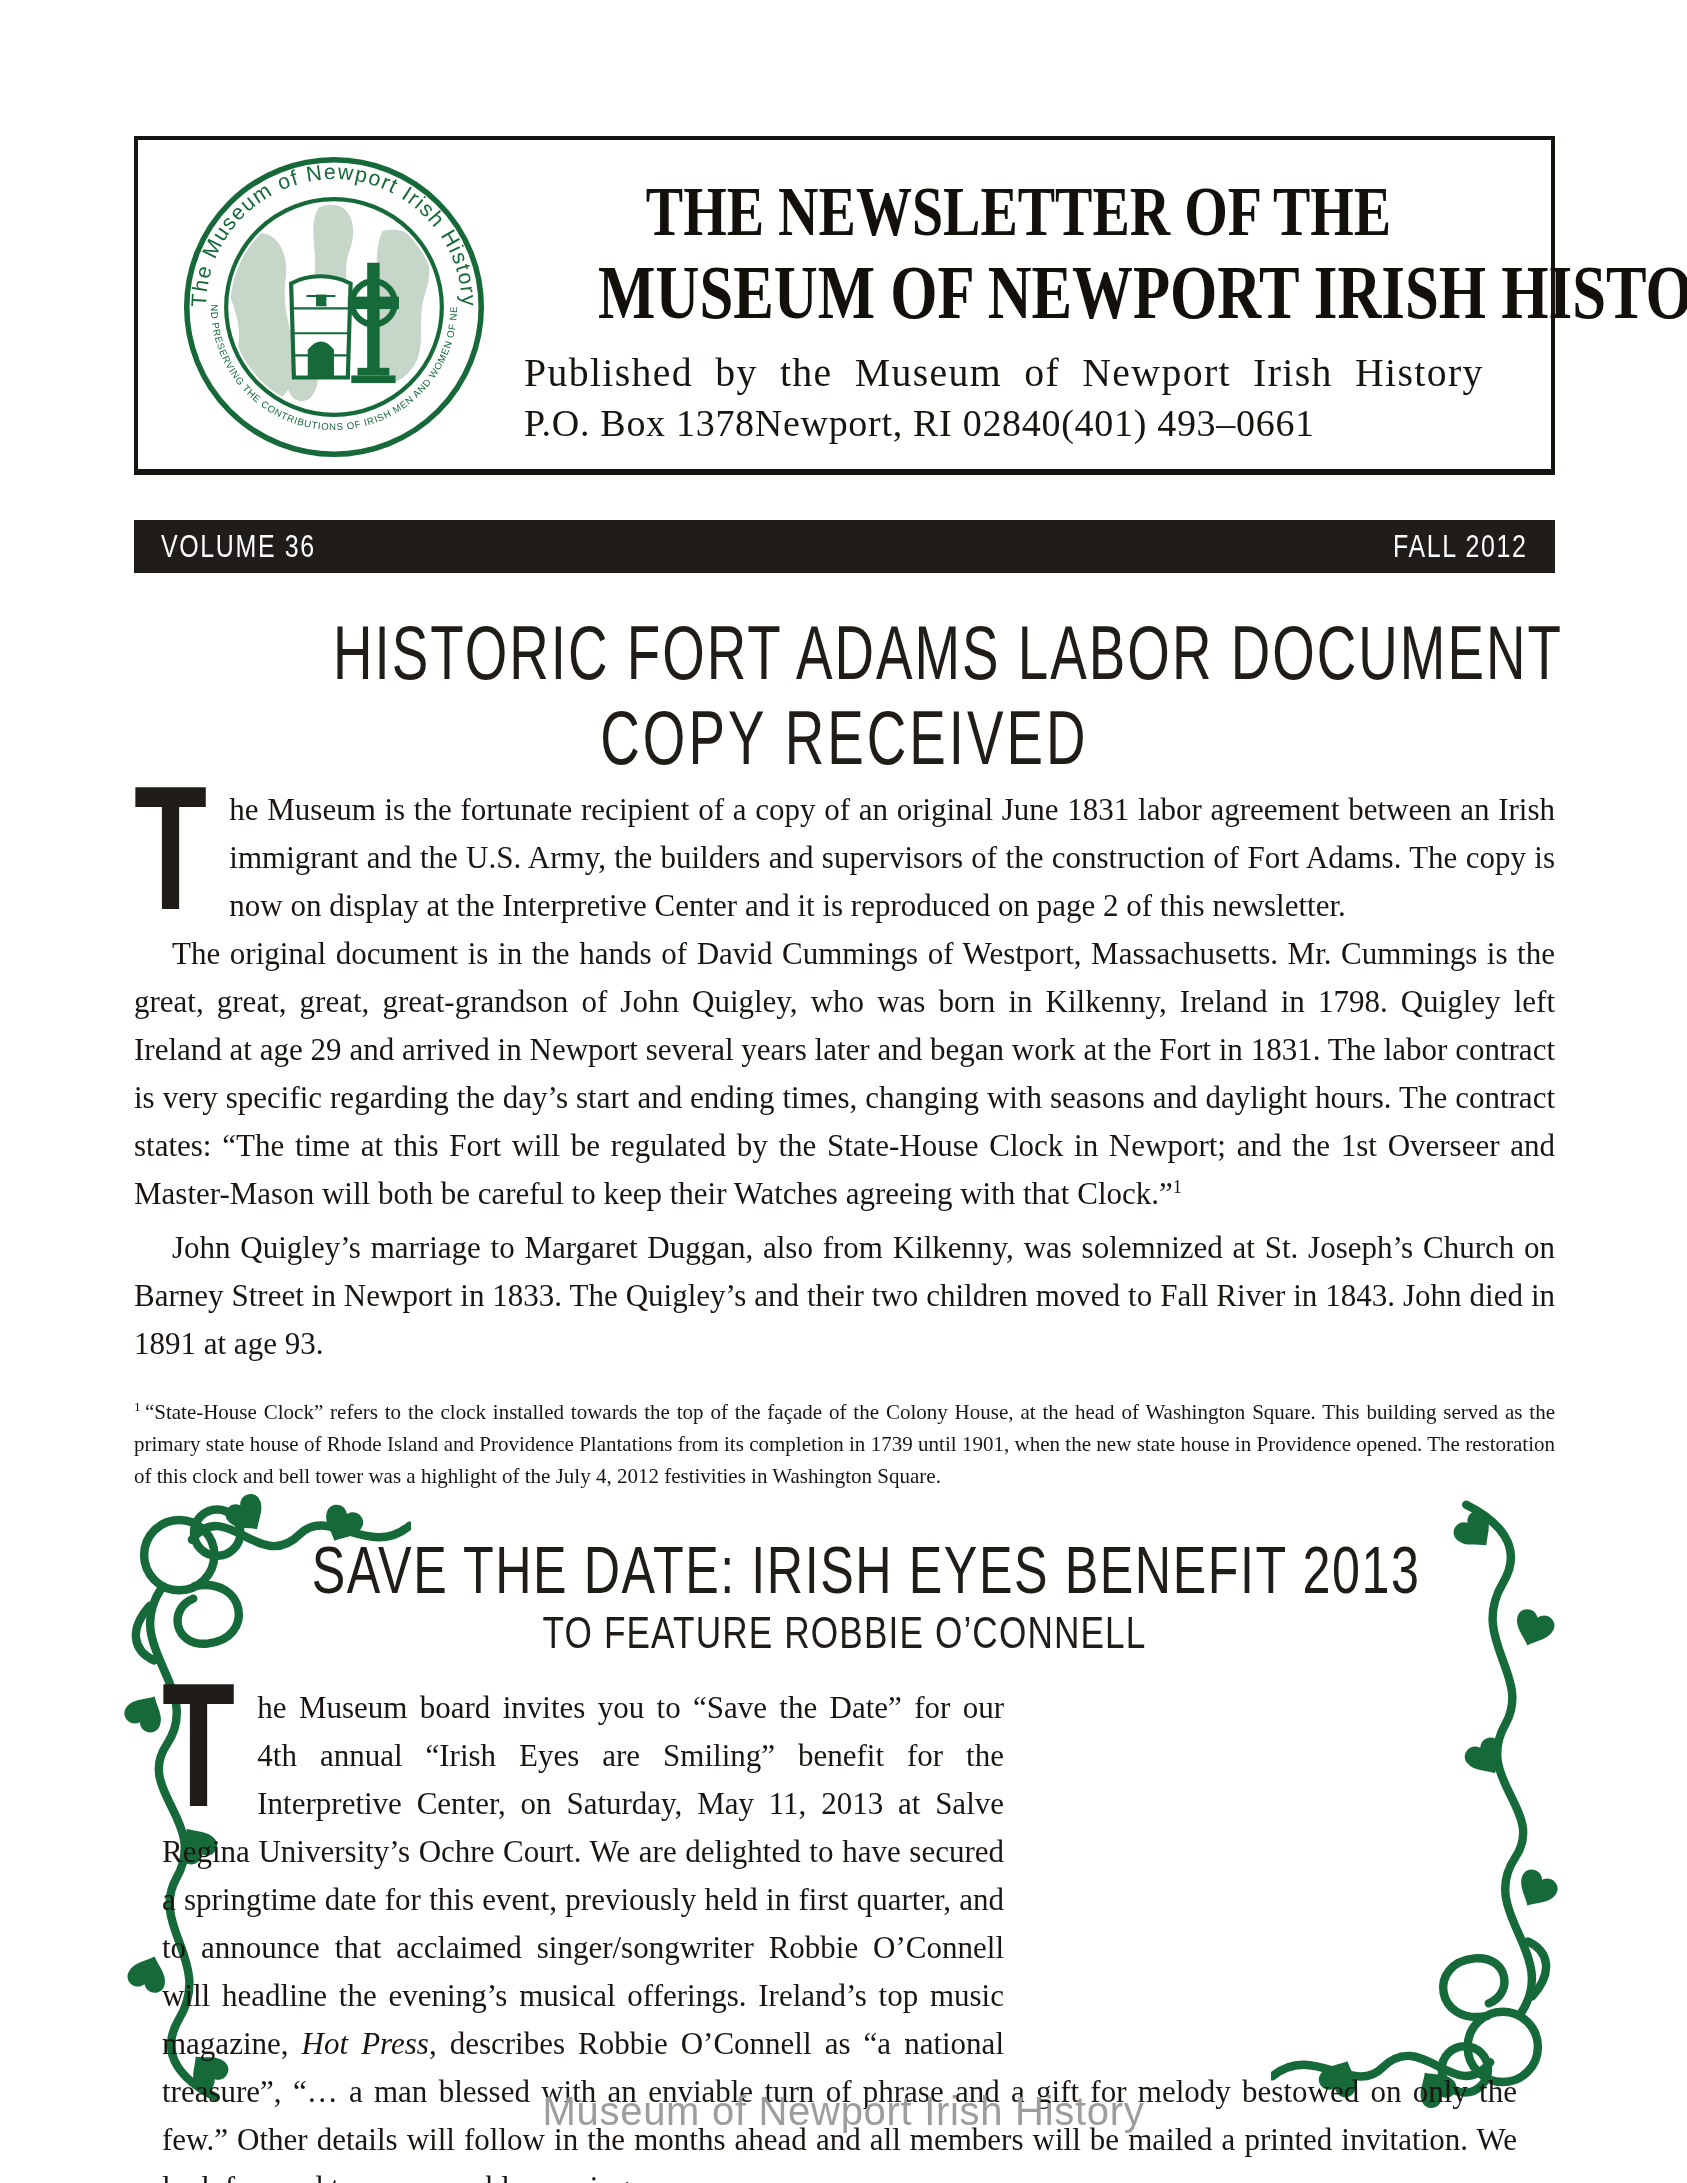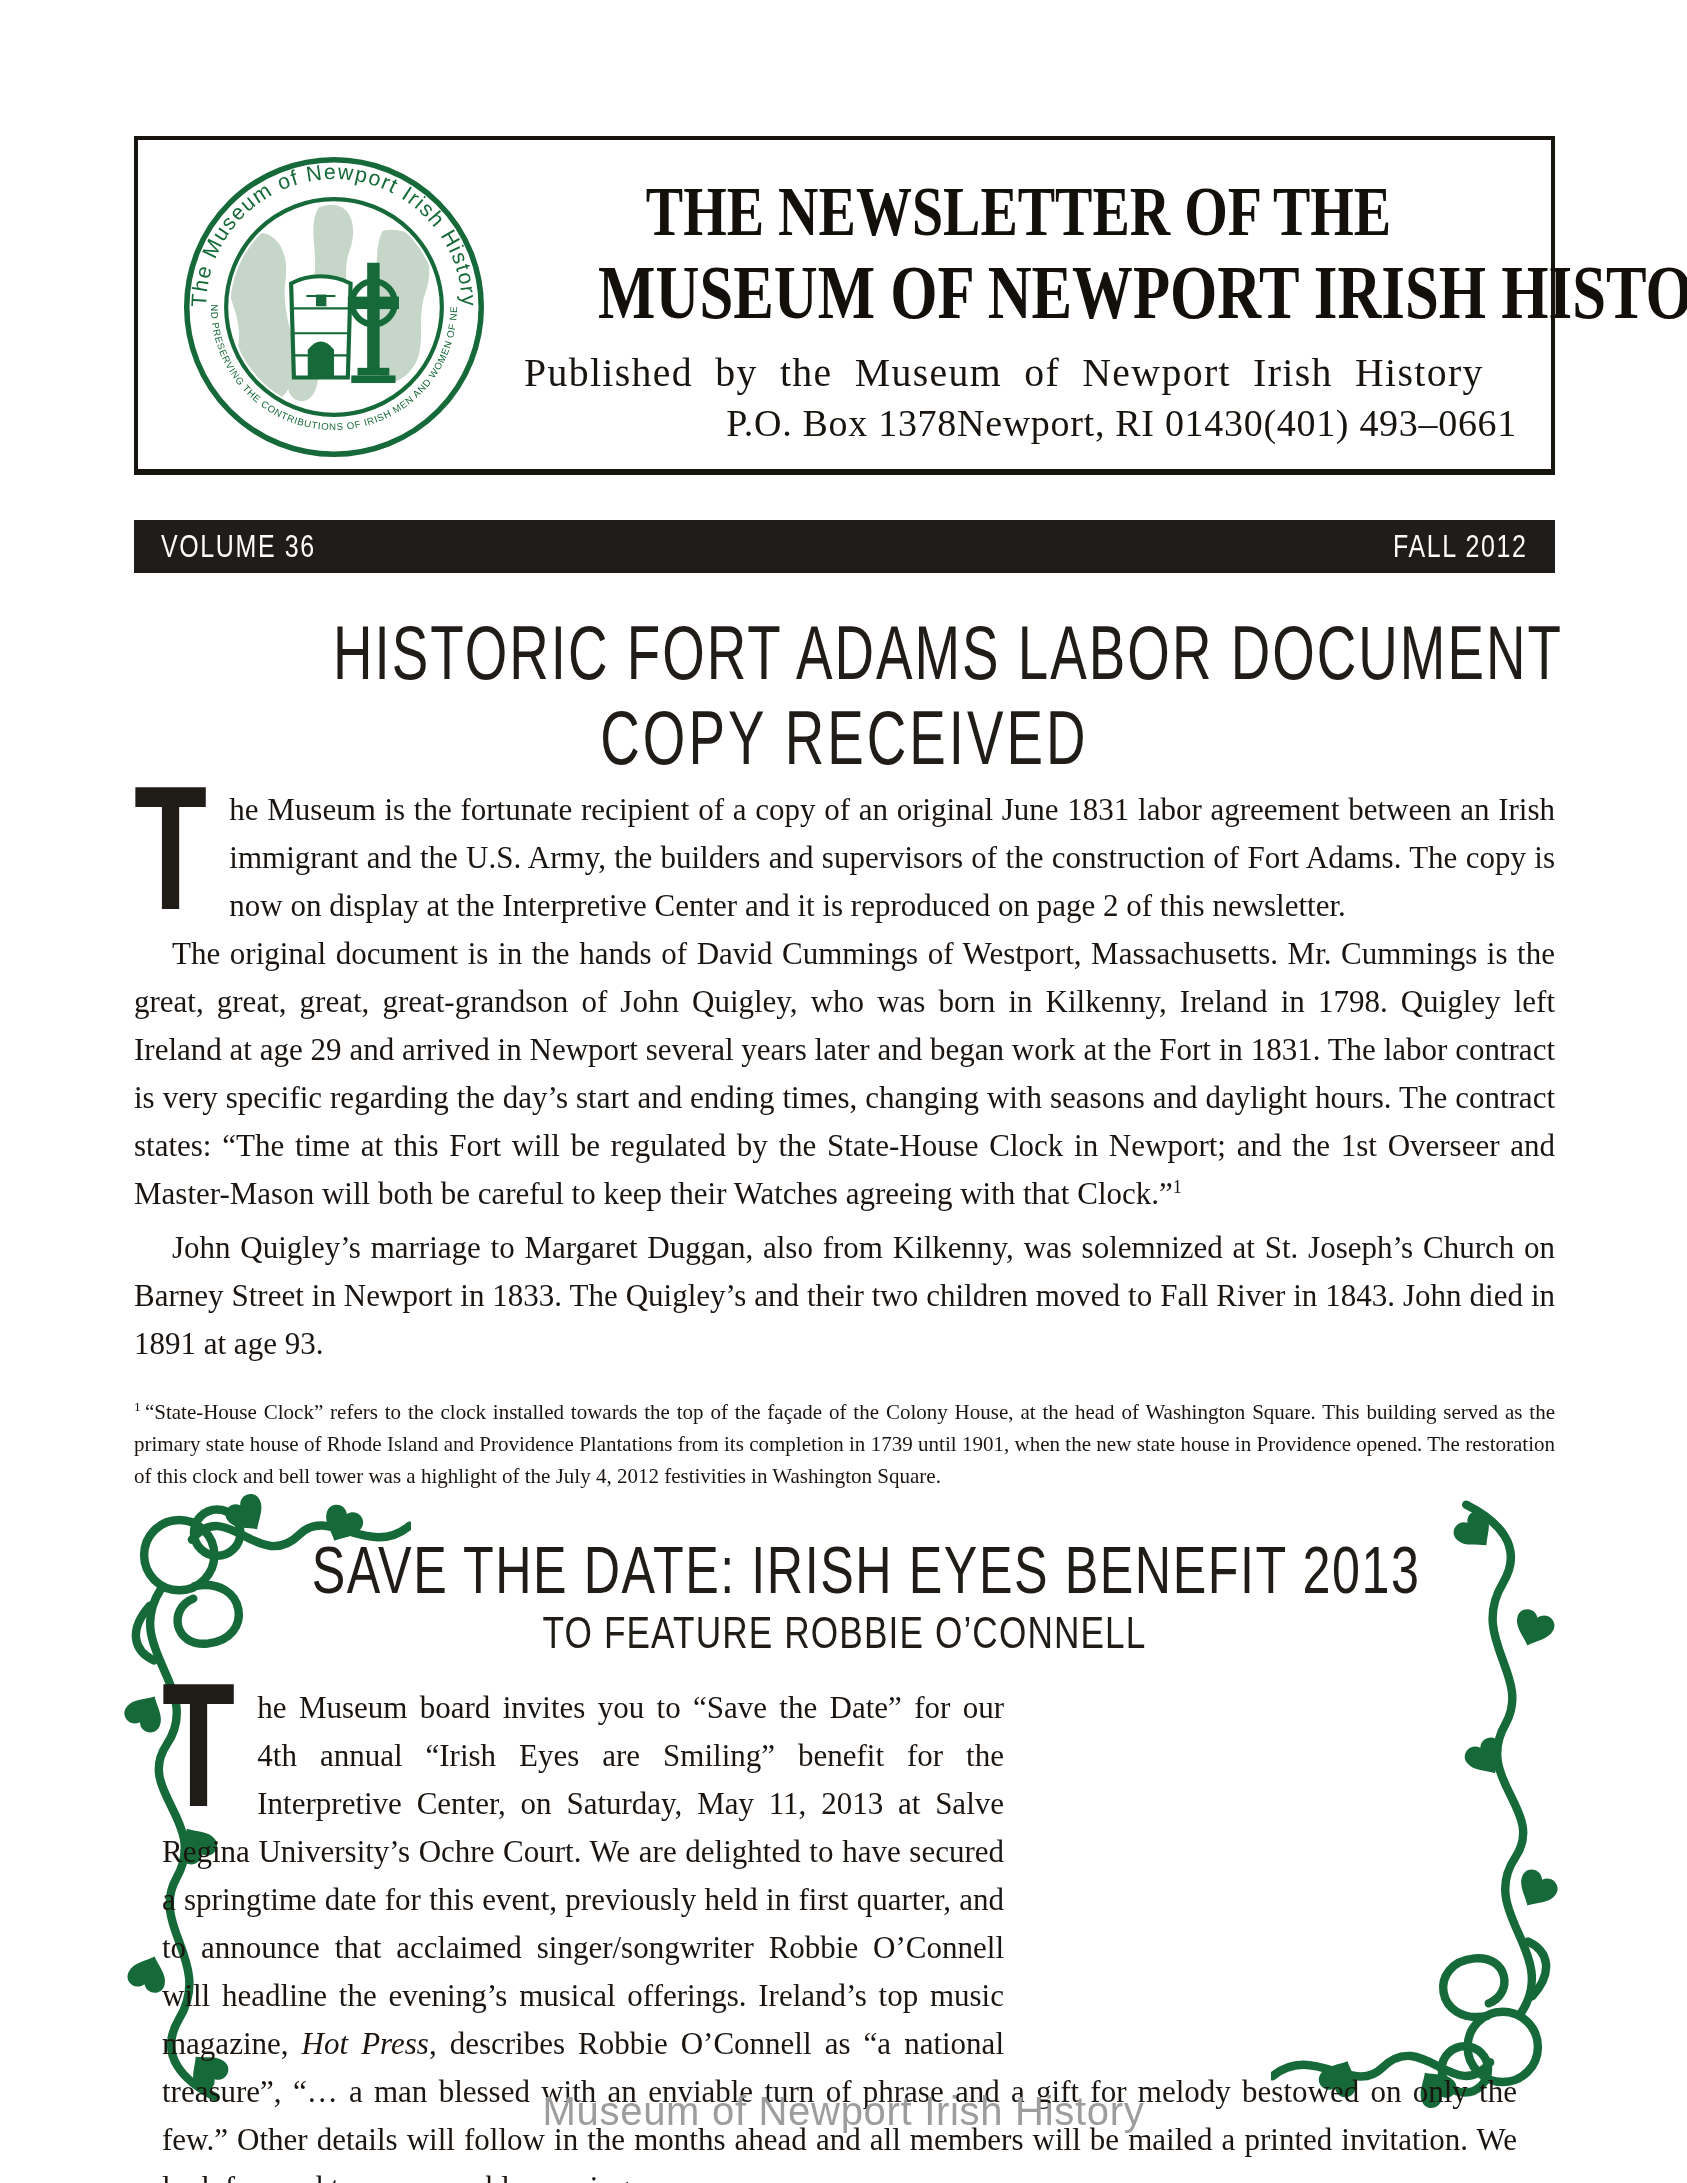--- a/index.html
+++ b/index.html
@@ -21,21 +21,21 @@
     font-weight:700; white-space:nowrap; color:#13100c; line-height:1;
   }
   .mast-title-1 { position:absolute; top:37px;  left:0; right:0; font-size:70px; transform:scaleX(0.80); }
   .mast-title-2 { position:absolute; top:114px; left:0; right:0; font-size:76px; transform:scaleX(0.80); }
   .published {
     position:absolute; top:208px; left:31px; right:21px; font-size:41px; color:#181410;
     text-align:justify; white-space:nowrap; word-spacing:11.2px; transform:scaleX(0.97); transform-origin:left center; text-align:left;
     letter-spacing:1.4px;
   }
   .contact-row {
-    position:absolute; top:261px; left:31px; right:27px; display:flex; justify-content:flex-end;
+    position:absolute; top:261px; left:31px; right:27px; display:flex; justify-content:flex-start;
     font-size:38px; color:#181410; letter-spacing:0.7px;
   }
 
   
   .volume-bar {
     position:absolute; left:134px; top:520px; width:1421px; height:53px;
     background:#201c19; color:#fdfdfd; display:flex; justify-content:space-between; align-items:center;
     padding:0 27px; font-family:"Liberation Sans", sans-serif; font-size:32px; font-weight:400; letter-spacing:2.1px;
   }
   .volume-bar .vleft  { transform:scaleX(0.78); transform-origin:left center;  white-space:nowrap; }
@@ -129,21 +129,21 @@
         <textPath href="#arcBot" startOffset="50%" text-anchor="middle">RECOGNIZING AND PRESERVING THE CONTRIBUTIONS OF IRISH MEN AND WOMEN OF NEWPORT COUNTY</textPath>
       </text>
     </svg>
 
     <div class="mast-right">
       <div class="mast-title mast-title-1">THE NEWSLETTER OF THE</div>
       <div class="mast-title mast-title-2">MUSEUM OF NEWPORT IRISH HISTORY</div>
       <div class="published">Published by the Museum of Newport Irish History</div>
       <div class="contact-row">
         <span>P.O. Box 1378</span>
-        <span>Newport, RI  01430</span>
+        <span>Newport, RI  02840</span>
         <span>(401) 493–0661</span>
       </div>
     </div>
   </header>
 
   <div class="volume-bar">
     <span class="vleft">VOLUME 36</span>
     <span class="vright">FALL 2012</span>
   </div>
 

